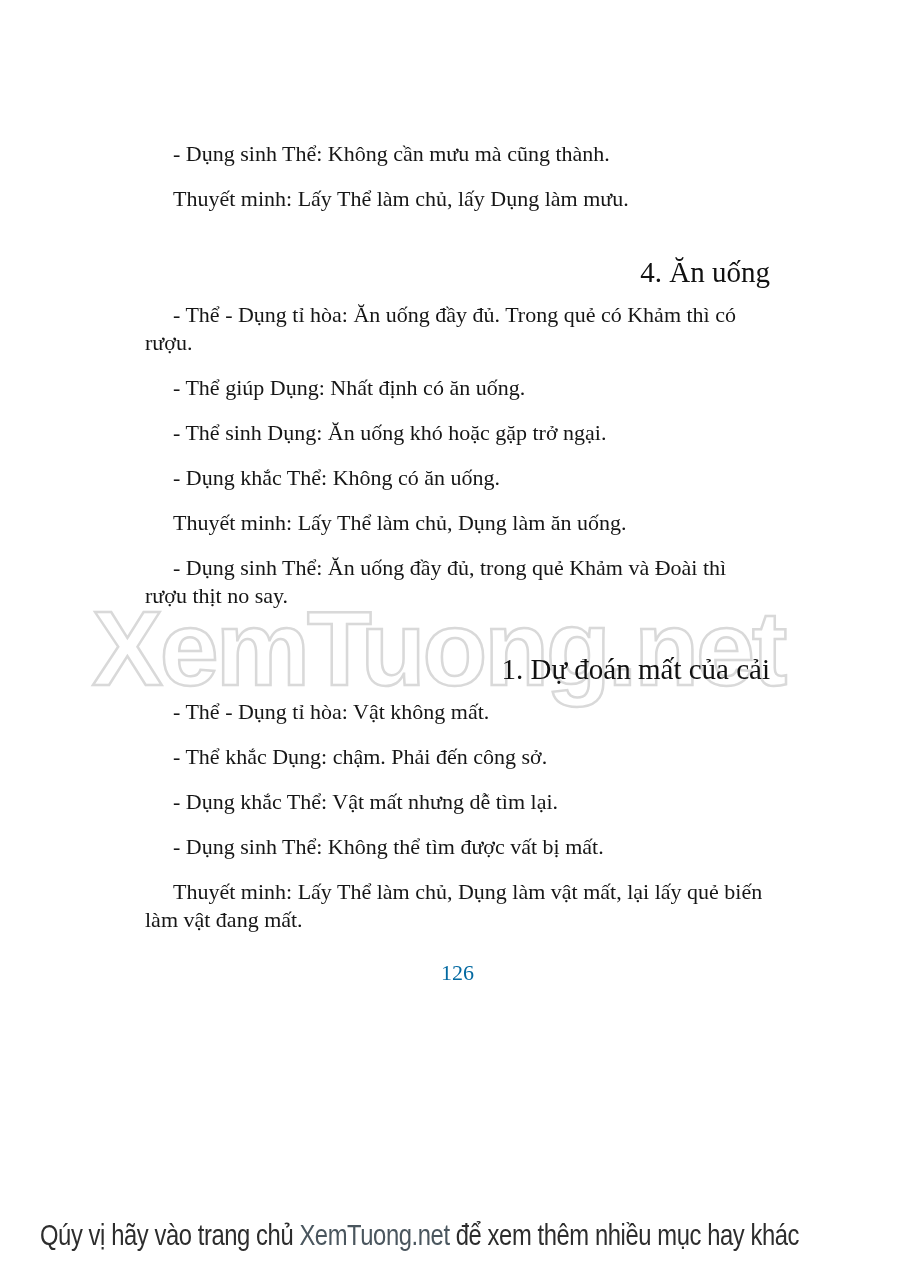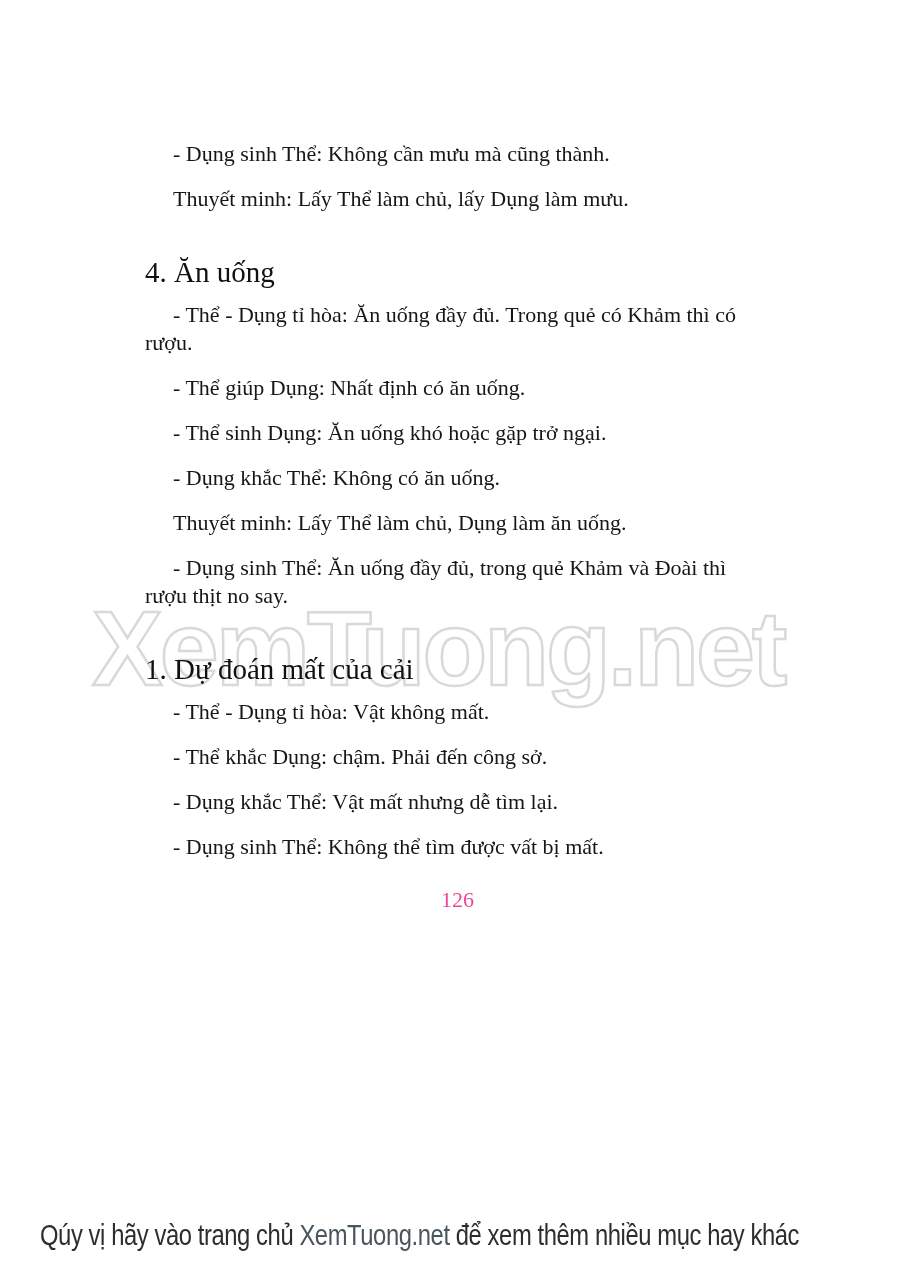--- a/index.html
+++ b/index.html
@@ -41,27 +41,28 @@
     text-indent: 28px;
     margin-bottom: 17px;
     text-align: left;
   }
   .section-heading {
     font-size: 29px;
     line-height: 34px;
     color: #111111;
     font-weight: normal;
     margin: 42px 0 12px 0;
+    text-align: right;
   }
   .intro .body-text { margin-bottom: 17px; }
   .page-number {
     margin-top: 26px;
     text-align: center;
     font-size: 22px;
-    color: #ec4899;
+    color: #0369a1;
   }
   .footer {
     position: absolute;
     left: 40px; bottom: 22px;
     z-index: 1;
     font-family: "Liberation Sans", sans-serif;
     font-size: 29px;
     letter-spacing: -0.5px;
     color: #2d2d2d;
     white-space: nowrap;
@@ -97,20 +98,21 @@
       <p class="body-text">Thuyết minh: Lấy Thể làm chủ, Dụng làm ăn uống.</p>
       <p class="body-text">- Dụng sinh Thể: Ăn uống đầy đủ, trong quẻ Khảm và Đoài thì rượu thịt no say.</p>
     </div>
 
     <div class="section">
       <h2 class="section-heading">1. Dự đoán mất của cải</h2>
       <p class="body-text">- Thể - Dụng tỉ hòa: Vật không mất.</p>
       <p class="body-text">- Thể khắc Dụng: chậm. Phải đến công sở.</p>
       <p class="body-text">- Dụng khắc Thể: Vật mất nhưng dễ tìm lại.</p>
       <p class="body-text">- Dụng sinh Thể: Không thể tìm được vất bị mất.</p>
+      <p class="body-text">Thuyết minh: Lấy Thể làm chủ, Dụng làm vật mất, lại lấy quẻ biến làm vật đang mất.</p>
     </div>
 
 
     <div class="page-number">126</div>
 
   </div>
 
   <div class="footer">
     <span>Qúy vị hãy vào trang chủ </span><span class="site-link">XemTuong.net</span><span> để xem thêm nhiều mục hay khác</span>
   </div>

